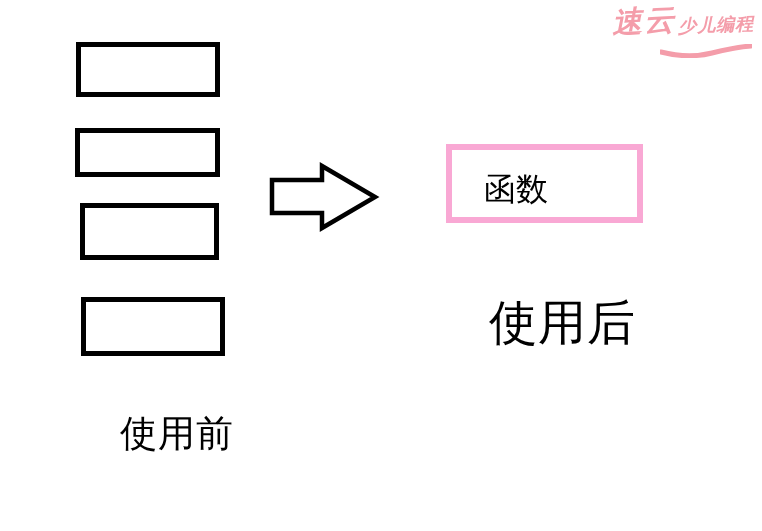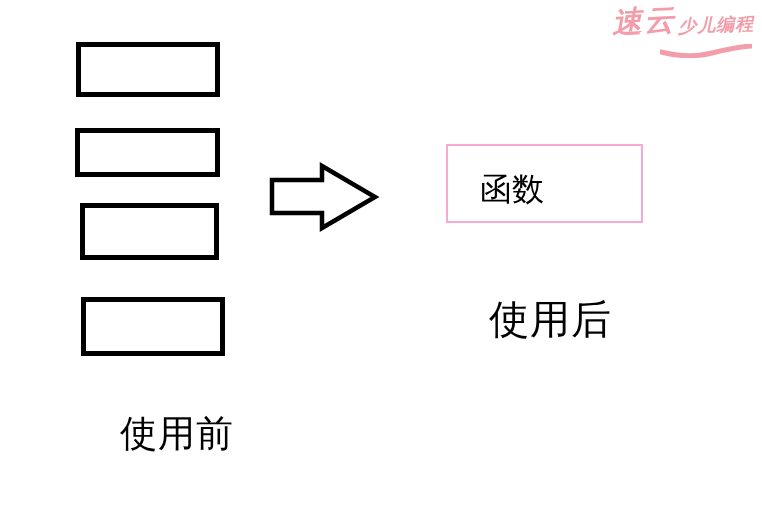--- a/index.html
+++ b/index.html
@@ -77,21 +77,21 @@
   }
 
   
   .function-box {
     position: absolute;
     left: 446px;
     top: 144px;
     width: 197px;
     height: 79px;
     background: #ffffff;
-    border: 2px solid #f9a8d4;
+    border: 6px solid #f9a8d4;
     box-sizing: border-box;
     display: flex;
     align-items: center;
   }
   .function-box .fn-label {
     font-size: 32px;
     color: #000000;
     padding-left: 32px;
     padding-top: 10px;
     line-height: 1;
@@ -100,21 +100,21 @@
   
   .caption {
     position: absolute;
     font-size: 37px;
     color: #000000;
     line-height: 1;
     letter-spacing: 1px;
     white-space: nowrap;
   }
   .caption-before { left: 120px; top: 415px; }
-  .caption-after  { left: 489px; top: 299px; font-size: 40px; }
+  .caption-after  { left: 489px; top: 299px; font-size: 48px; }
 </style>
 </head>
 <body>
 
 <div class="watermark">
   <div class="wm-row">
     <span class="wm-main">速云</span>
     <span class="wm-sub">少儿编程</span>
   </div>
   <svg width="92" height="14" viewBox="0 0 92 14">

